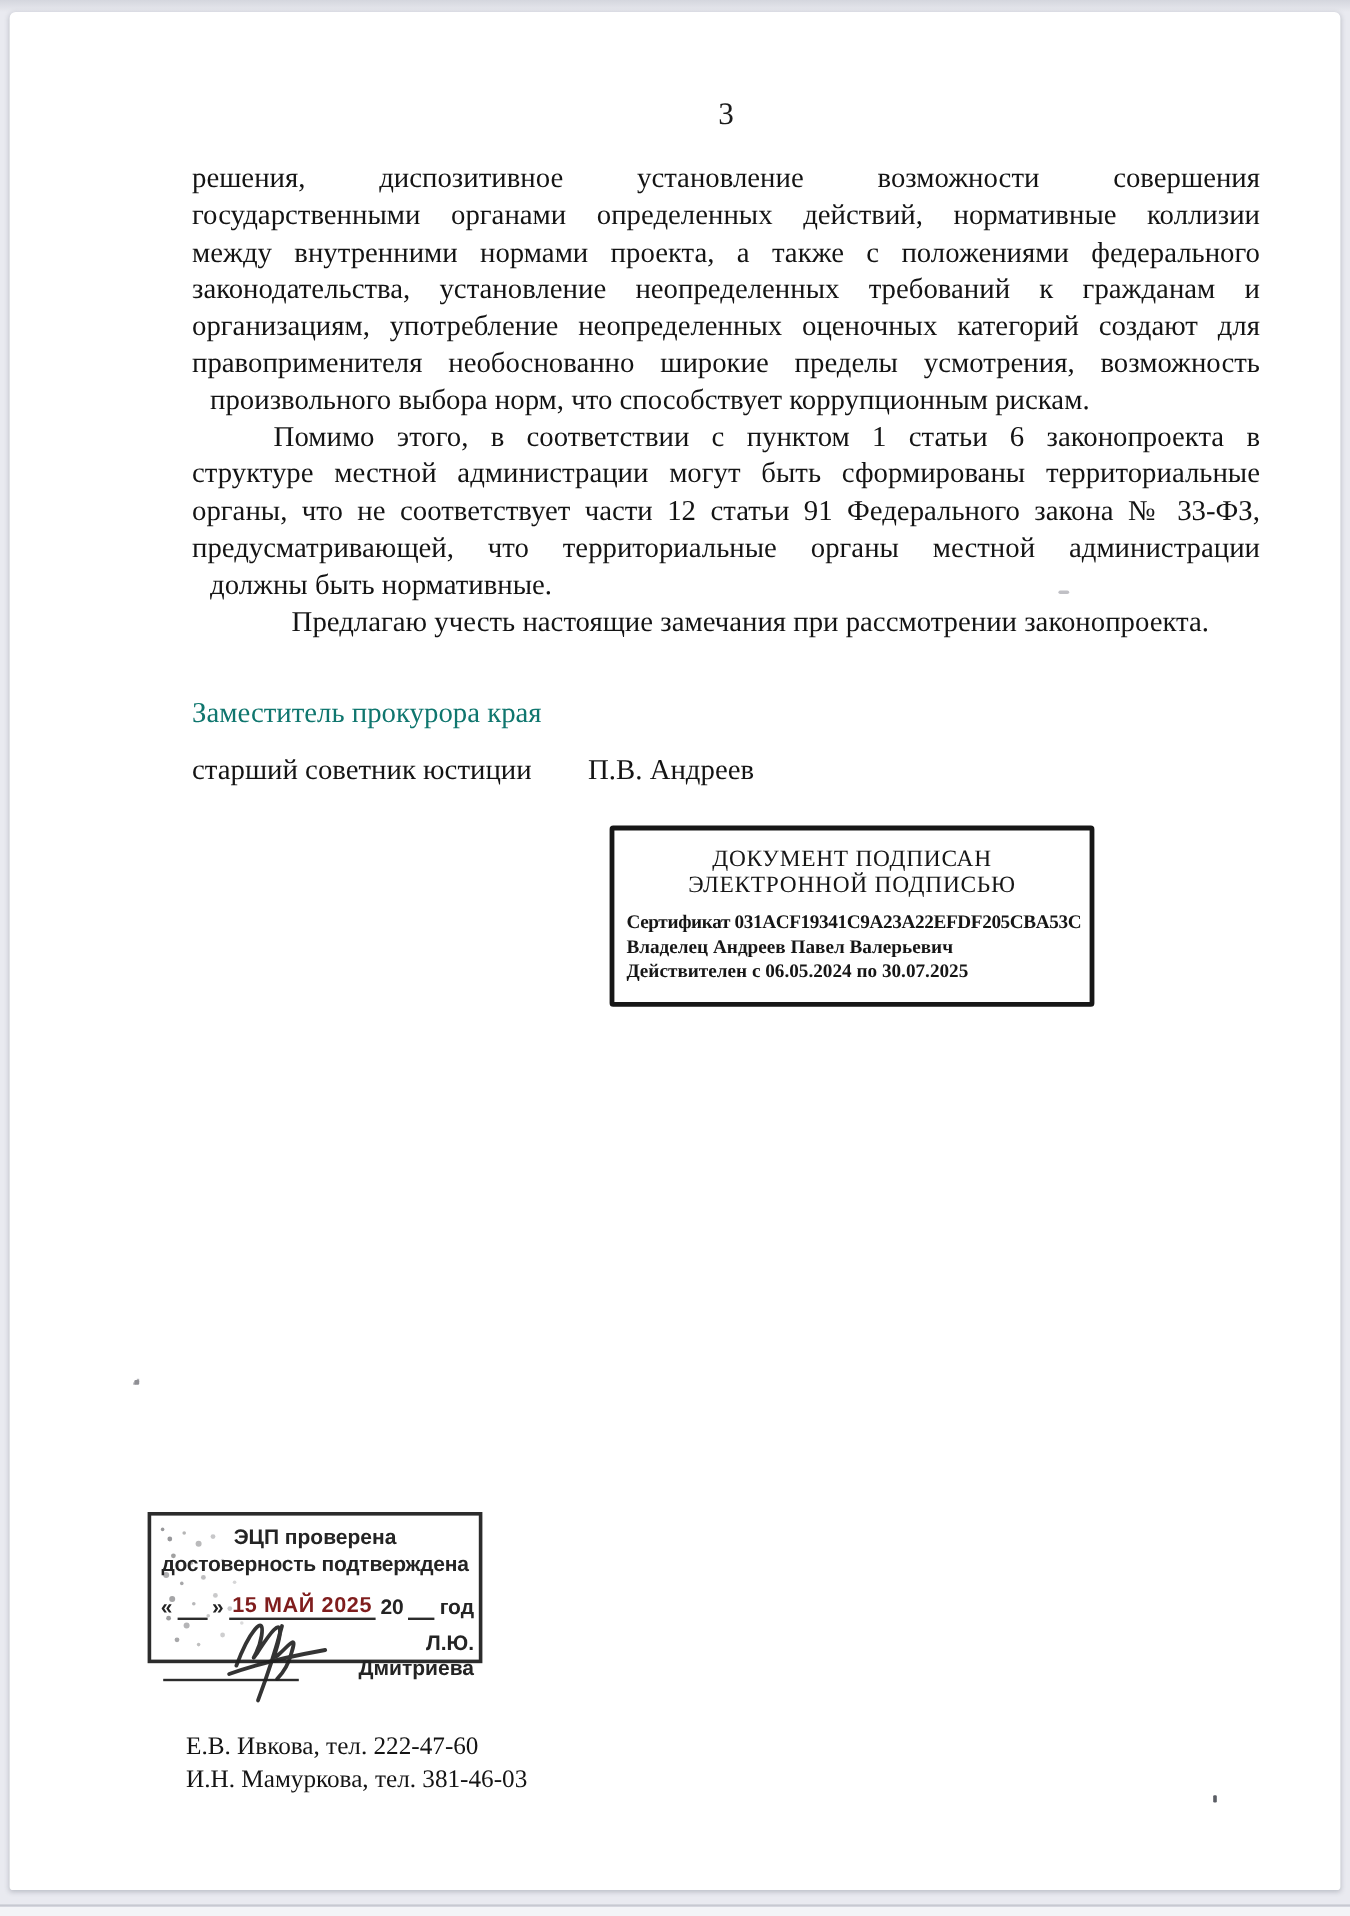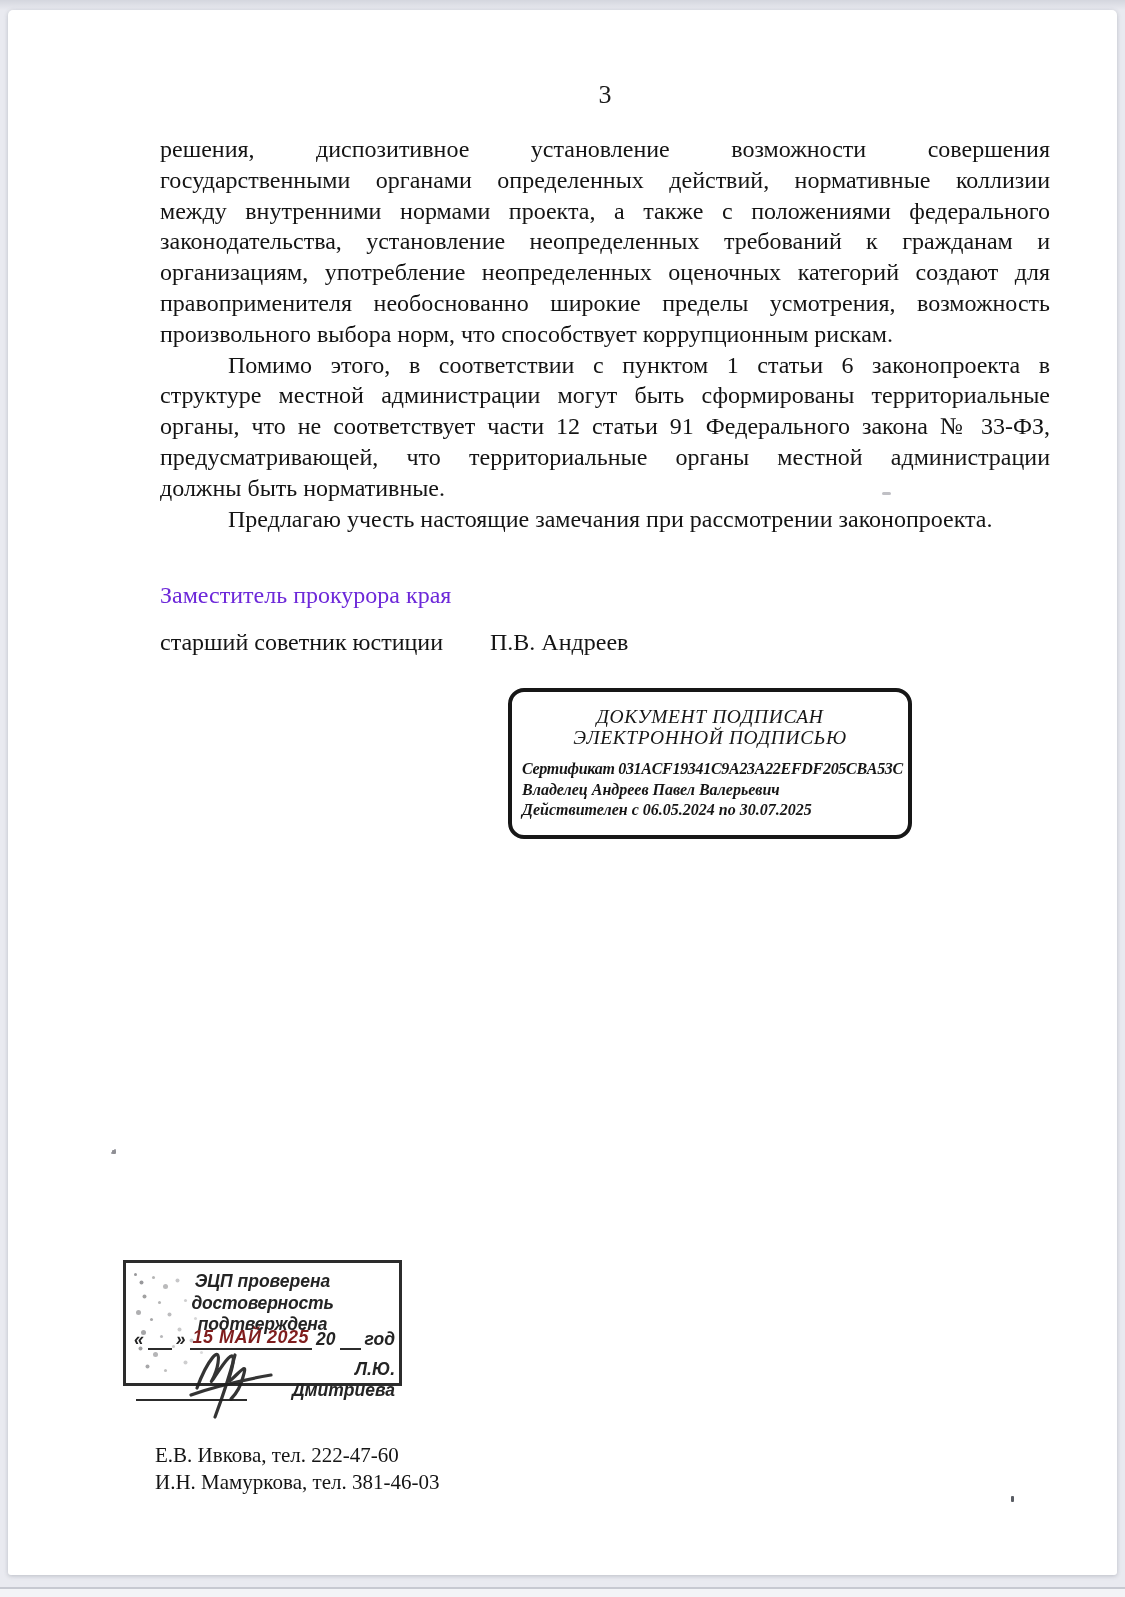--- a/index.html
+++ b/index.html
@@ -30,48 +30,48 @@
     position:absolute; top:70px; left:152px; width:890px;
     text-align:center; font-size:26px; color:#1b1b1b;
   }
 
   
   .body-text {
     position:absolute; top:124px; left:152px; width:890px;
     font-size:24px; line-height:30.8px; color:#141414;
   }
   .body-text .line { text-align:justify; text-align-last:justify; white-space:normal; }
-  .body-text .line.last { text-align-last:left; }
+  .body-text .line.last { text-align-last:left;margin-left:15px; }
   .body-text .line.indent { text-indent:68px; }
 
   
   .sign-line1 {
-    position:absolute; top:572px; left:152px; font-size:24px; color:#6d28d9;
+    position:absolute; top:572px; left:152px; font-size:24px; color:#0f766e;
   }
   .sign-row {
     position:absolute; top:619px; left:152px; width:878px;
     display:flex; justify-content:flex-start; font-size:24px; color:#141414;gap:47px;
   }
 
   
   .esign-box {
     position:absolute; left:500px; top:678px; width:396px; height:129px;
-    border:4px solid #171717; border-radius:16px;
-    padding-top:14px; color:#161616; background:#fff;font-style:italic;
+    border:4px solid #171717; border-radius:3px;
+    padding-top:14px; color:#161616; background:#fff;
   }
   .esign-title { text-align:center; font-size:19.5px; line-height:21px; letter-spacing:.6px; }
   .esign-details { margin:11px 0 0 10px; font-size:16px; line-height:20.5px; font-weight:bold; white-space:nowrap; }
   .esign-details .cert { letter-spacing:-0.3px; }
 
   
   .stamp {
     position:absolute; left:115px; top:1250px; width:273px; height:120px;
     border:3px solid #2c2c2c; color:#242424;
     font-family:"Liberation Sans","DejaVu Sans",sans-serif; font-weight:700;
-    font-size:17.5px; overflow:visible;font-style:italic;
+    font-size:17.5px; overflow:visible;
   }
   .stamp-l1 { margin-top:8px; text-align:center; }
   .stamp-l2 { margin-top:1px; text-align:center; letter-spacing:-0.2px; }
   .stamp-date-row {
     position:absolute; left:8px; top:64px; right:4px;
     display:flex; align-items:flex-end; gap:4px; white-space:nowrap;
   }
   .ul { display:inline-block; border-bottom:2px solid #2c2c2c; height:16px; }
   .w34 { width:32px; } .w30 { width:28px; }
   .date-stamped {

